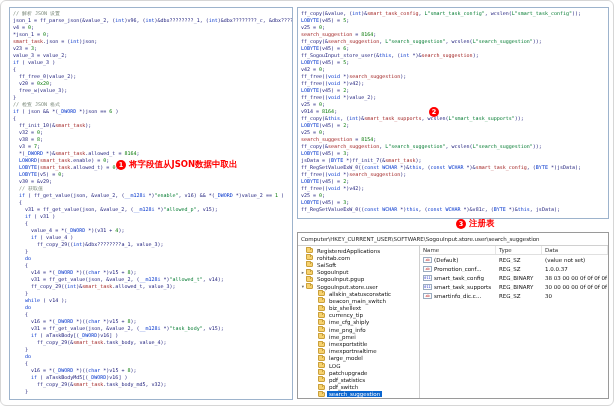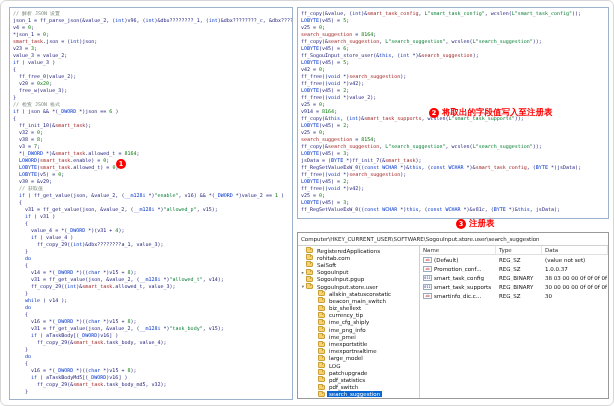--- a/index.html
+++ b/index.html
@@ -154,24 +154,24 @@
         <div class="code-line"><span class="tk-k">LOBYTE</span><span class="tk-p">(v45) = </span><span class="tk-n">2</span><span class="tk-p">;</span></div>
         <div class="code-line"><span class="tk-p">ff_free((</span><span class="tk-k">void</span><span class="tk-p"> *)v42);</span></div>
         <div class="code-line"><span class="tk-p">v25 = </span><span class="tk-n">0</span><span class="tk-p">;</span></div>
         <div class="code-line"><span class="tk-k">LOBYTE</span><span class="tk-p">(v45) = </span><span class="tk-n">3</span><span class="tk-p">;</span></div>
         <div class="code-line"><span class="tk-p">ff_RegSetValueExW_0((</span><span class="tk-k">const WCHAR</span><span class="tk-p"> *)</span><span class="tk-k">this</span><span class="tk-p">, (</span><span class="tk-k">const WCHAR</span><span class="tk-p"> *)&amp;v81c, (</span><span class="tk-k">BYTE</span><span class="tk-p"> *)&amp;</span><span class="tk-k">this</span><span class="tk-p">, jsData);</span></div>
       </div>
   </section>
 
   <div class="annotation" id="ann1">
     <span class="badge">1</span>
+    <span class="ann-text">将字段值从JSON数据中取出</span>
   </div>
   <div class="annotation" id="ann2">
     <span class="badge">2</span>
-    <span class="ann-text">将取出的字段值写入至注册表</span>
   </div>
   <div class="annotation" id="ann3">
     <span class="badge">3</span>
     <span class="ann-text">注册表</span>
   </div>
 
   <section class="regedit">
     <div class="addressbar">Computer\HKEY_CURRENT_USER\SOFTWARE\SogouInput.store.user\search_suggestion</div>
     <div class="reg-body">
       <div class="tree" id="reg-tree">

